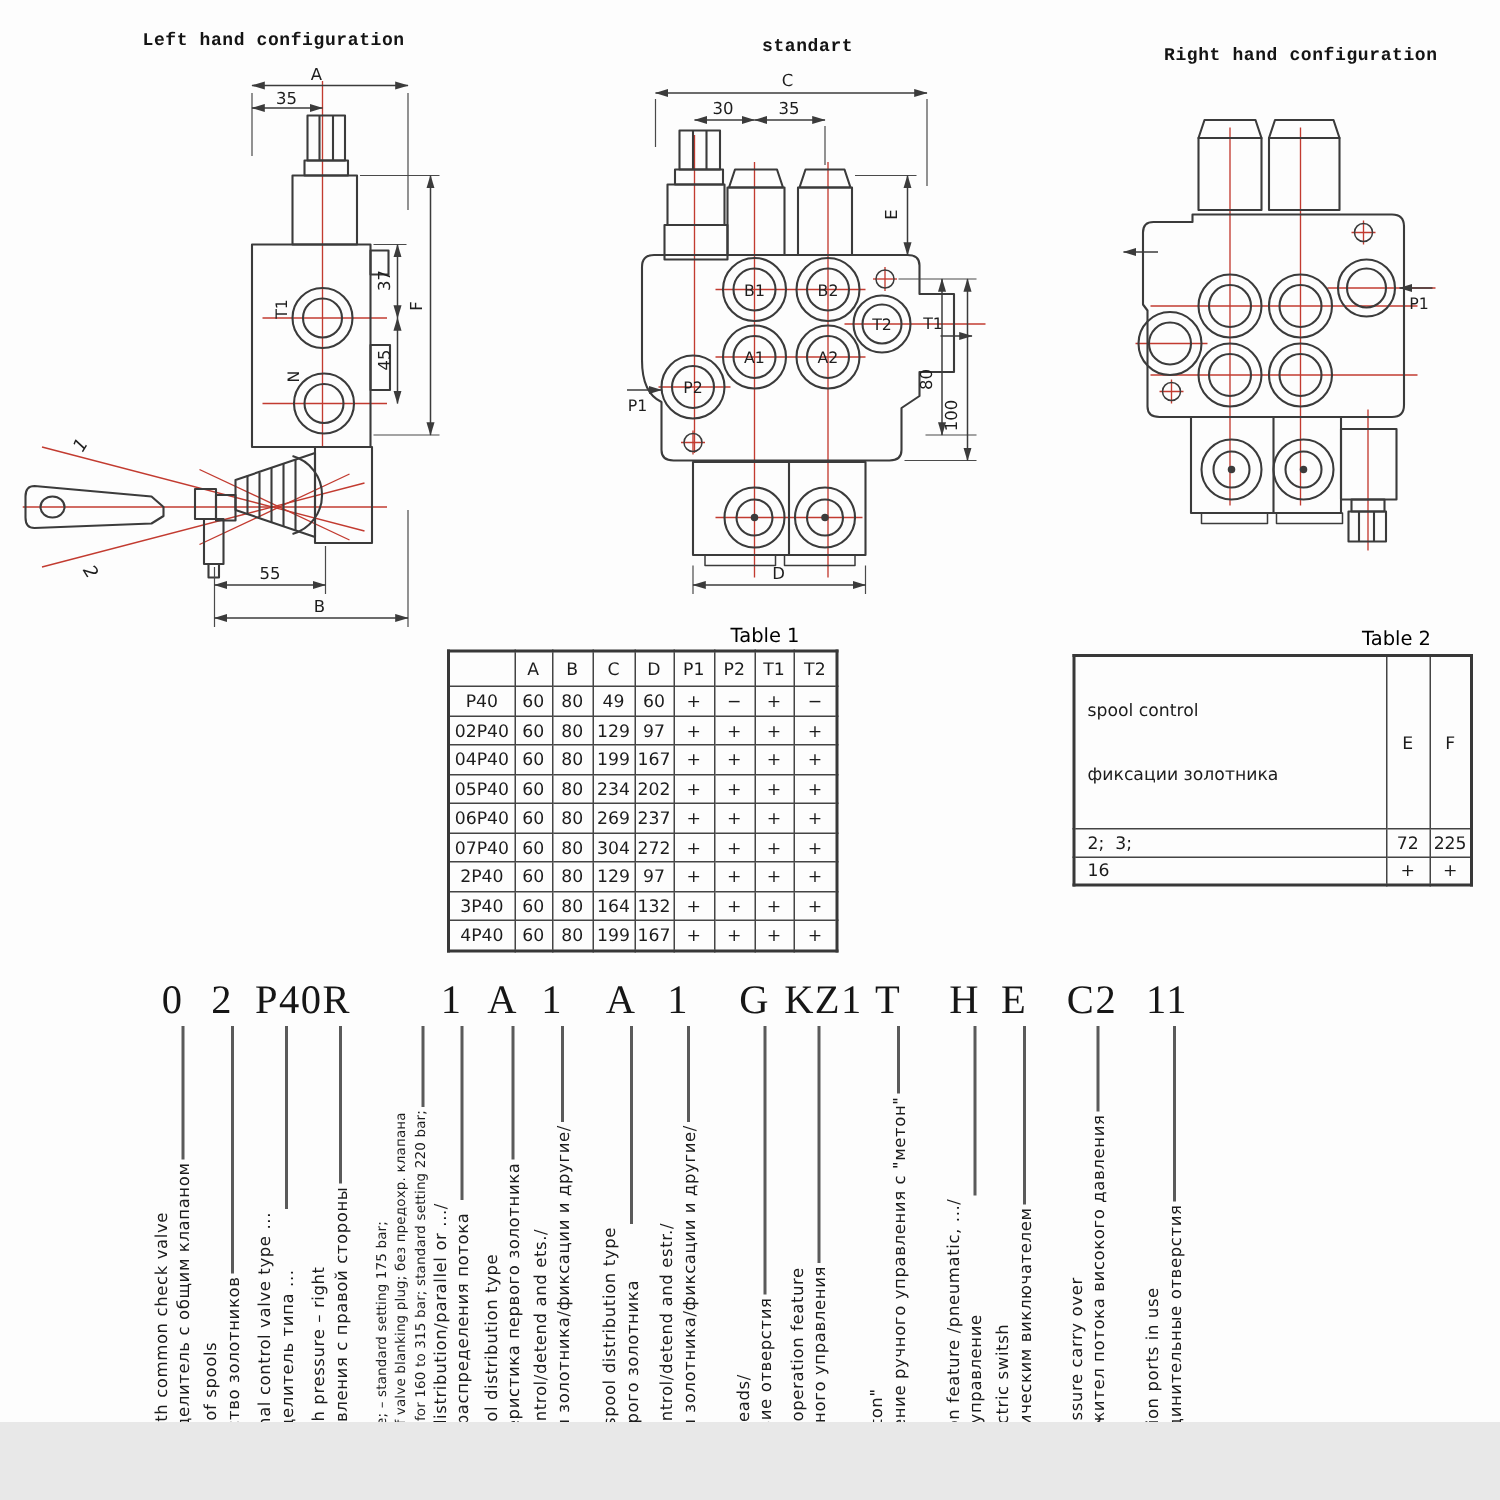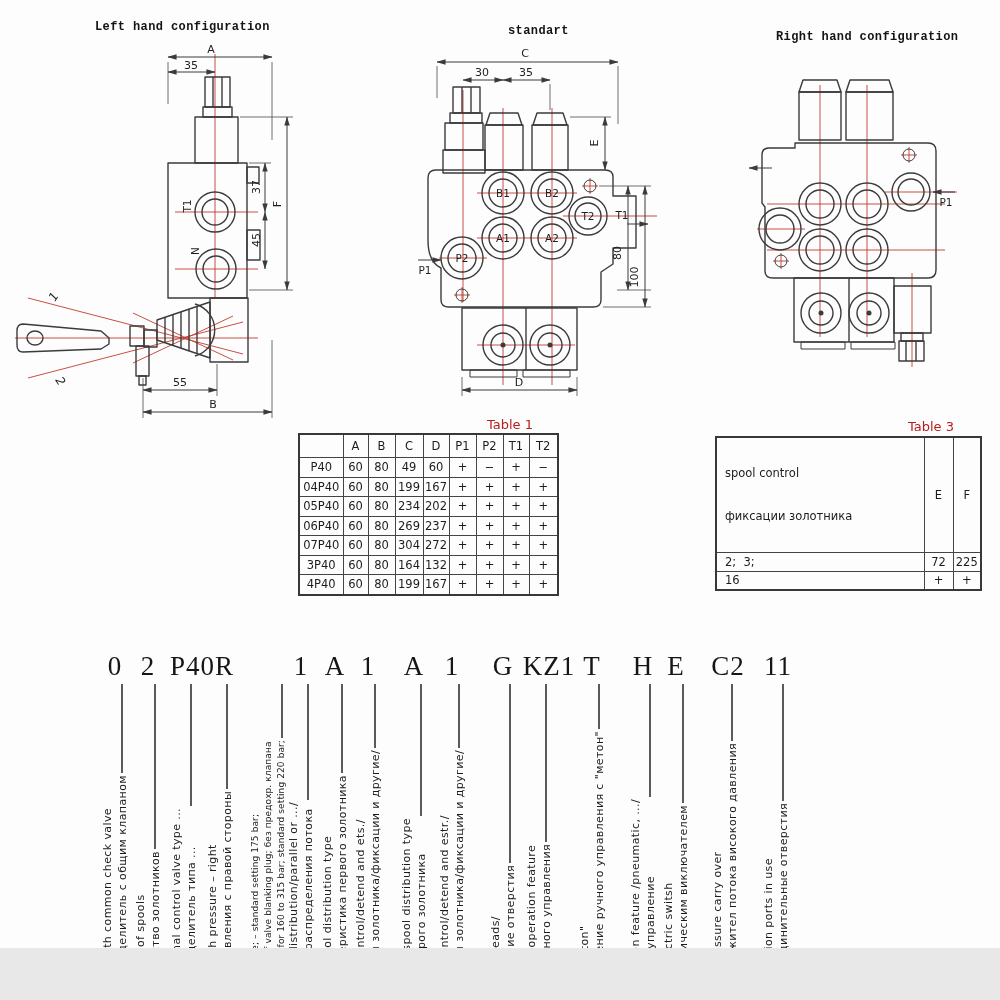--- a/index.html
+++ b/index.html
@@ -1,19 +1,19 @@
 <!DOCTYPE html>
 <html><head>
 <meta charset="utf-8">
 <style>
   html,body{margin:0;padding:0;background:#e8e8e8;}
   .page{position:relative;width:1000px;height:948px;background:#fdfdfd;overflow:hidden;
         font-family:"DejaVu Sans",sans-serif;color:#1c1c1c;}
   .dtitle{position:absolute;font:bold 12px "Liberation Mono",monospace;letter-spacing:.4px;color:#141414;white-space:nowrap;}
-  .ttitle{position:absolute;font:13px "DejaVu Sans",sans-serif;color:#b91c1c;white-space:nowrap;}
+  .ttitle{position:absolute;font:13px "DejaVu Sans",sans-serif;color:#000000;white-space:nowrap;}
 
   
   .draw{position:absolute;}
   .ln{stroke:#3b3b3b;stroke-width:1.4;fill:none;stroke-linejoin:round;}
   .lnthin{stroke:#3b3b3b;stroke-width:1;fill:none;}
   .red{stroke:#c23b30;stroke-width:.9;fill:none;}
   .dim{stroke:#3b3b3b;stroke-width:1;fill:none;}
   .ext{stroke:#4a4a4a;stroke-width:.8;fill:none;}
   svg text{font-family:"DejaVu Sans",sans-serif;font-size:11px;fill:#1e1e1e;}
   svg text.ptxt{font-size:10.5px;}
@@ -53,21 +53,21 @@
       <marker id="arr" viewBox="0 0 10 6" refX="9.5" refY="3" markerWidth="9" markerHeight="6" orient="auto-start-reverse">
         <path d="M0,0 L10,3 L0,6 Z" fill="#3b3b3b"></path>
       </marker>
     </defs>
   </svg>
 
   <div class="dtitle" style="left:95px;top:20px">Left hand configuration</div>
   <div class="dtitle" style="left:508px;top:24px">standart</div>
   <div class="dtitle" style="left:776px;top:30px">Right hand configuration</div>
   <div class="ttitle" style="left:487px;top:417px">Table 1</div>
-  <div class="ttitle" style="left:908px;top:419px">Table 3</div>
+  <div class="ttitle" style="left:908px;top:419px">Table 2</div>
 
   <svg class="draw" style="left:15px;top:40px" width="310" height="390" viewBox="0 0 310 390">
     <g class="red">
       <line x1="200" y1="14" x2="200" y2="258"></line>
       <line x1="160" y1="172" x2="243" y2="172"></line>
       <line x1="160" y1="229" x2="243" y2="229"></line>
       <line x1="0" y1="298" x2="243" y2="298"></line>
       <line x1="13" y1="258" x2="228" y2="314"></line>
       <line x1="13" y1="338" x2="228" y2="282"></line>
       <line x1="118" y1="273" x2="218" y2="320"></line>
@@ -308,20 +308,31 @@
           <td>60</td>
           <td>80</td>
           <td>49</td>
           <td>60</td>
           <td>+</td>
           <td>−</td>
           <td>+</td>
           <td>−</td>
         </tr>
         <tr>
+          <td>02P40</td>
+          <td>60</td>
+          <td>80</td>
+          <td>129</td>
+          <td>97</td>
+          <td>+</td>
+          <td>+</td>
+          <td>+</td>
+          <td>+</td>
+        </tr>
+        <tr>
           <td>04P40</td>
           <td>60</td>
           <td>80</td>
           <td>199</td>
           <td>167</td>
           <td>+</td>
           <td>+</td>
           <td>+</td>
           <td>+</td>
         </tr>
@@ -346,20 +357,31 @@
           <td>+</td>
           <td>+</td>
           <td>+</td>
         </tr>
         <tr>
           <td>07P40</td>
           <td>60</td>
           <td>80</td>
           <td>304</td>
           <td>272</td>
+          <td>+</td>
+          <td>+</td>
+          <td>+</td>
+          <td>+</td>
+        </tr>
+        <tr>
+          <td>2P40</td>
+          <td>60</td>
+          <td>80</td>
+          <td>129</td>
+          <td>97</td>
           <td>+</td>
           <td>+</td>
           <td>+</td>
           <td>+</td>
         </tr>
         <tr>
           <td>3P40</td>
           <td>60</td>
           <td>80</td>
           <td>164</td>

